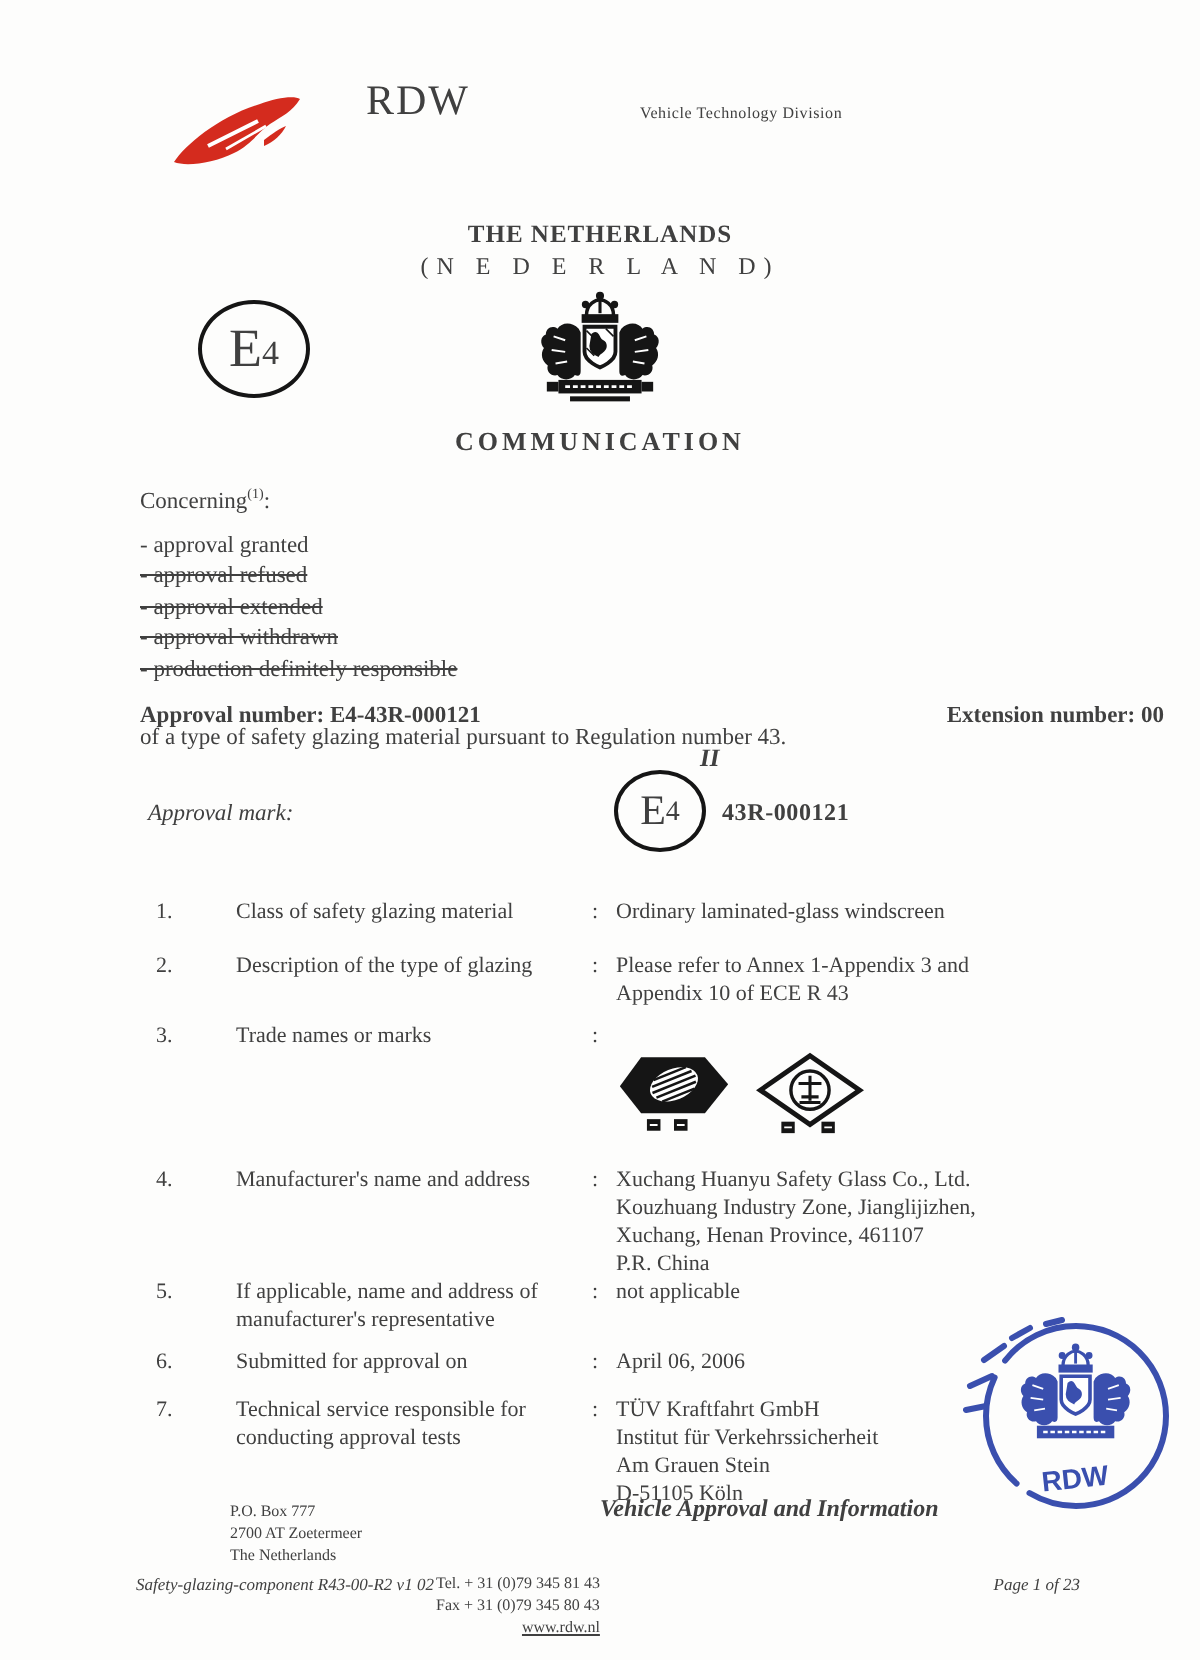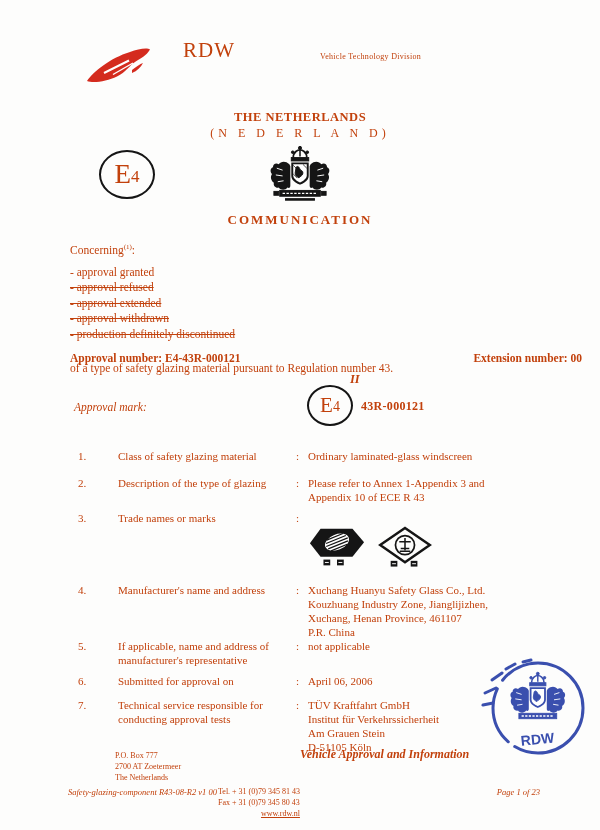--- a/index.html
+++ b/index.html
@@ -1,21 +1,21 @@
 <!DOCTYPE html>
 <html><head>
 <meta charset="utf-8">
 <style>
   html,body{margin:0;padding:0;}
   .page{
     position:relative;
     width:600px;height:830px;
     background:#fdfdfc;
     font-family:"Liberation Serif", serif;
-    color:#c2410c;
+    color:#404040;
     overflow:hidden;
   }
   
   .logo-swoosh{position:absolute;left:84px;top:46px;}
   .org-name{position:absolute;left:183px;top:38px;font-size:21px;letter-spacing:1px;}
   .division{position:absolute;left:320px;top:52px;font-size:8px;letter-spacing:.3px;text-align:right;}
   
   .masthead{position:absolute;left:150px;top:110px;width:300px;text-align:center;}
   .country{font-size:12.5px;font-weight:bold;letter-spacing:.5px;}
   .country-alt{font-size:12px;letter-spacing:4px;margin-top:1px;}
@@ -128,21 +128,21 @@
     <span class="n">4</span>
   </div>
 
   <div class="concerning">
     <div><span>Concerning</span><sup>(1)</sup><span>:</span></div>
     <div class="options">
       <div>- approval granted</div>
       <div class="struck">- approval refused</div>
       <div class="struck">- approval extended</div>
       <div class="struck">- approval withdrawn</div>
-      <div class="struck">- production definitely discontinued</div>
+      <div class="struck">- production definitely responsible</div>
     </div>
     <div class="subject">of a type of safety glazing material pursuant to Regulation number 43.</div>
   </div>
 
   <div class="approval-row">
     <span>Approval number: E4-43R-000121</span>
     <span>Extension number: 00</span>
   </div>
 
   <div class="mark-label">Approval mark:</div>
@@ -260,16 +260,16 @@
 
   <div class="addr">P.O. Box 777
 2700 AT Zoetermeer
 The Netherlands</div>
   <div class="tels">
     <div>Tel.   + 31 (0)79 345 81 43</div>
     <div>Fax   + 31 (0)79 345 80 43</div>
     <div class="website">www.rdw.nl</div>
   </div>
   <div class="tagline">Vehicle Approval and Information</div>
-  <div class="doc-ref">Safety-glazing-component R43-08-R2 v1 00</div>
+  <div class="doc-ref">Safety-glazing-component R43-00-R2 v1 02</div>
   <div class="page-num">Page 1 of 23</div>
 
 </div>
 
 </body></html>

